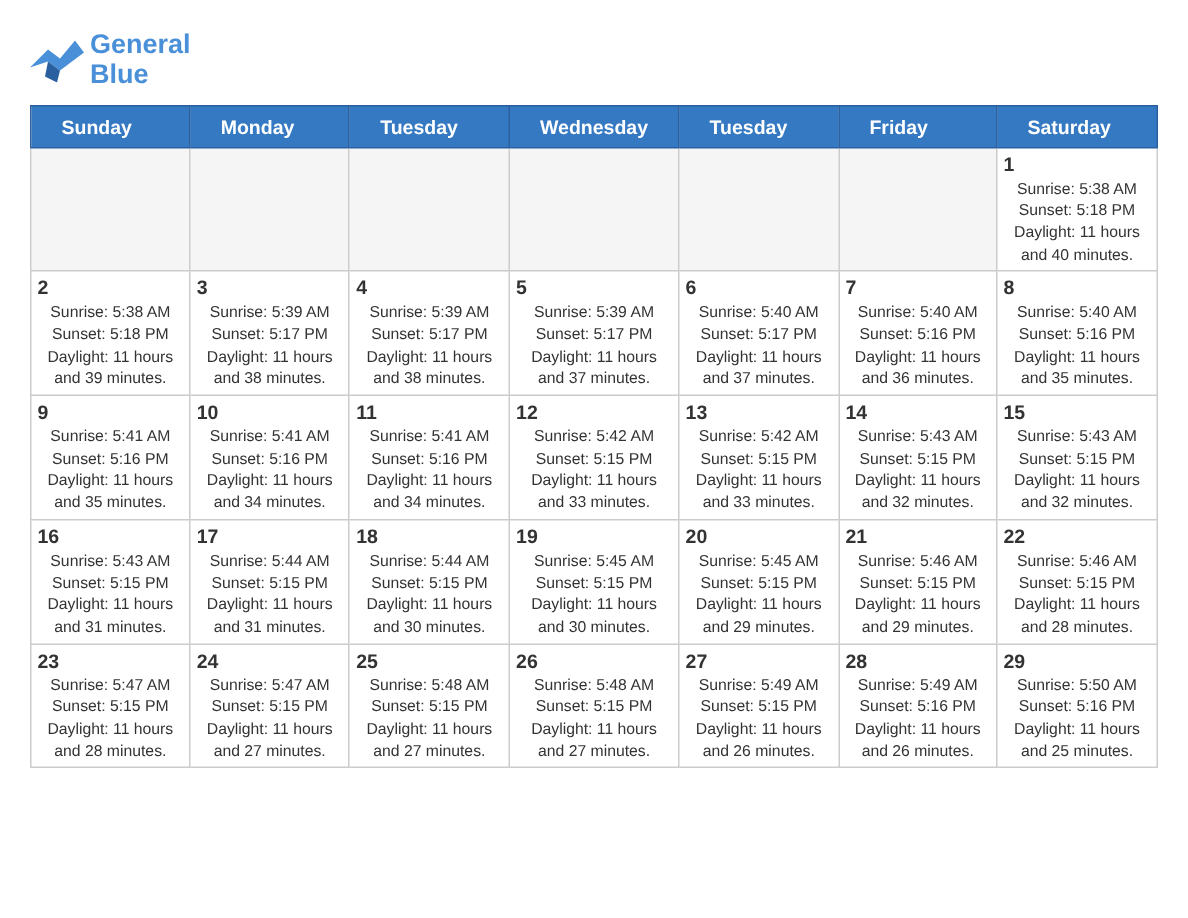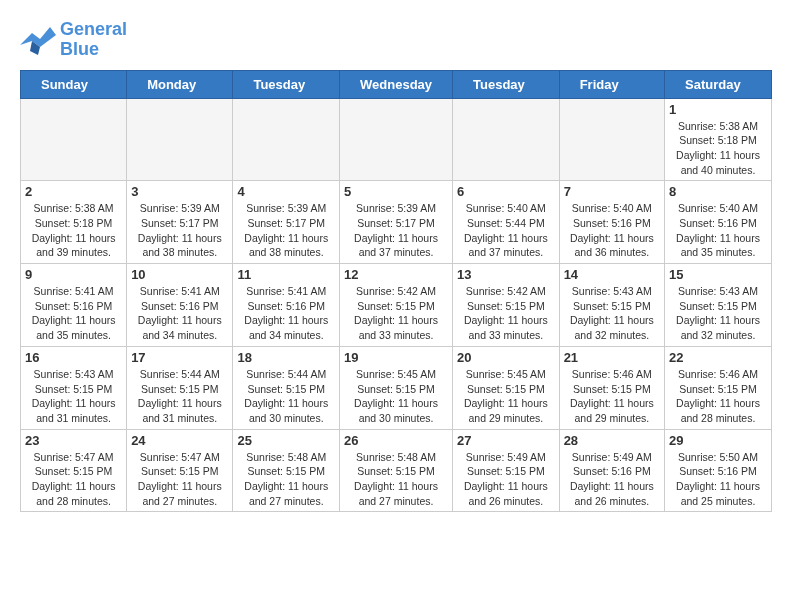--- a/index.html
+++ b/index.html
@@ -160,21 +160,21 @@
         <td>
           <span class="day-num">5</span>
           <div class="day-info">Sunrise: 5:39 AM
 Sunset: 5:17 PM
 Daylight: 11 hours
 and 37 minutes.</div>
         </td>
         <td>
           <span class="day-num">6</span>
           <div class="day-info">Sunrise: 5:40 AM
-Sunset: 5:44 PM
+Sunset: 5:17 PM
 Daylight: 11 hours
 and 37 minutes.</div>
         </td>
         <td>
           <span class="day-num">7</span>
           <div class="day-info">Sunrise: 5:40 AM
 Sunset: 5:16 PM
 Daylight: 11 hours
 and 36 minutes.</div>
         </td>

